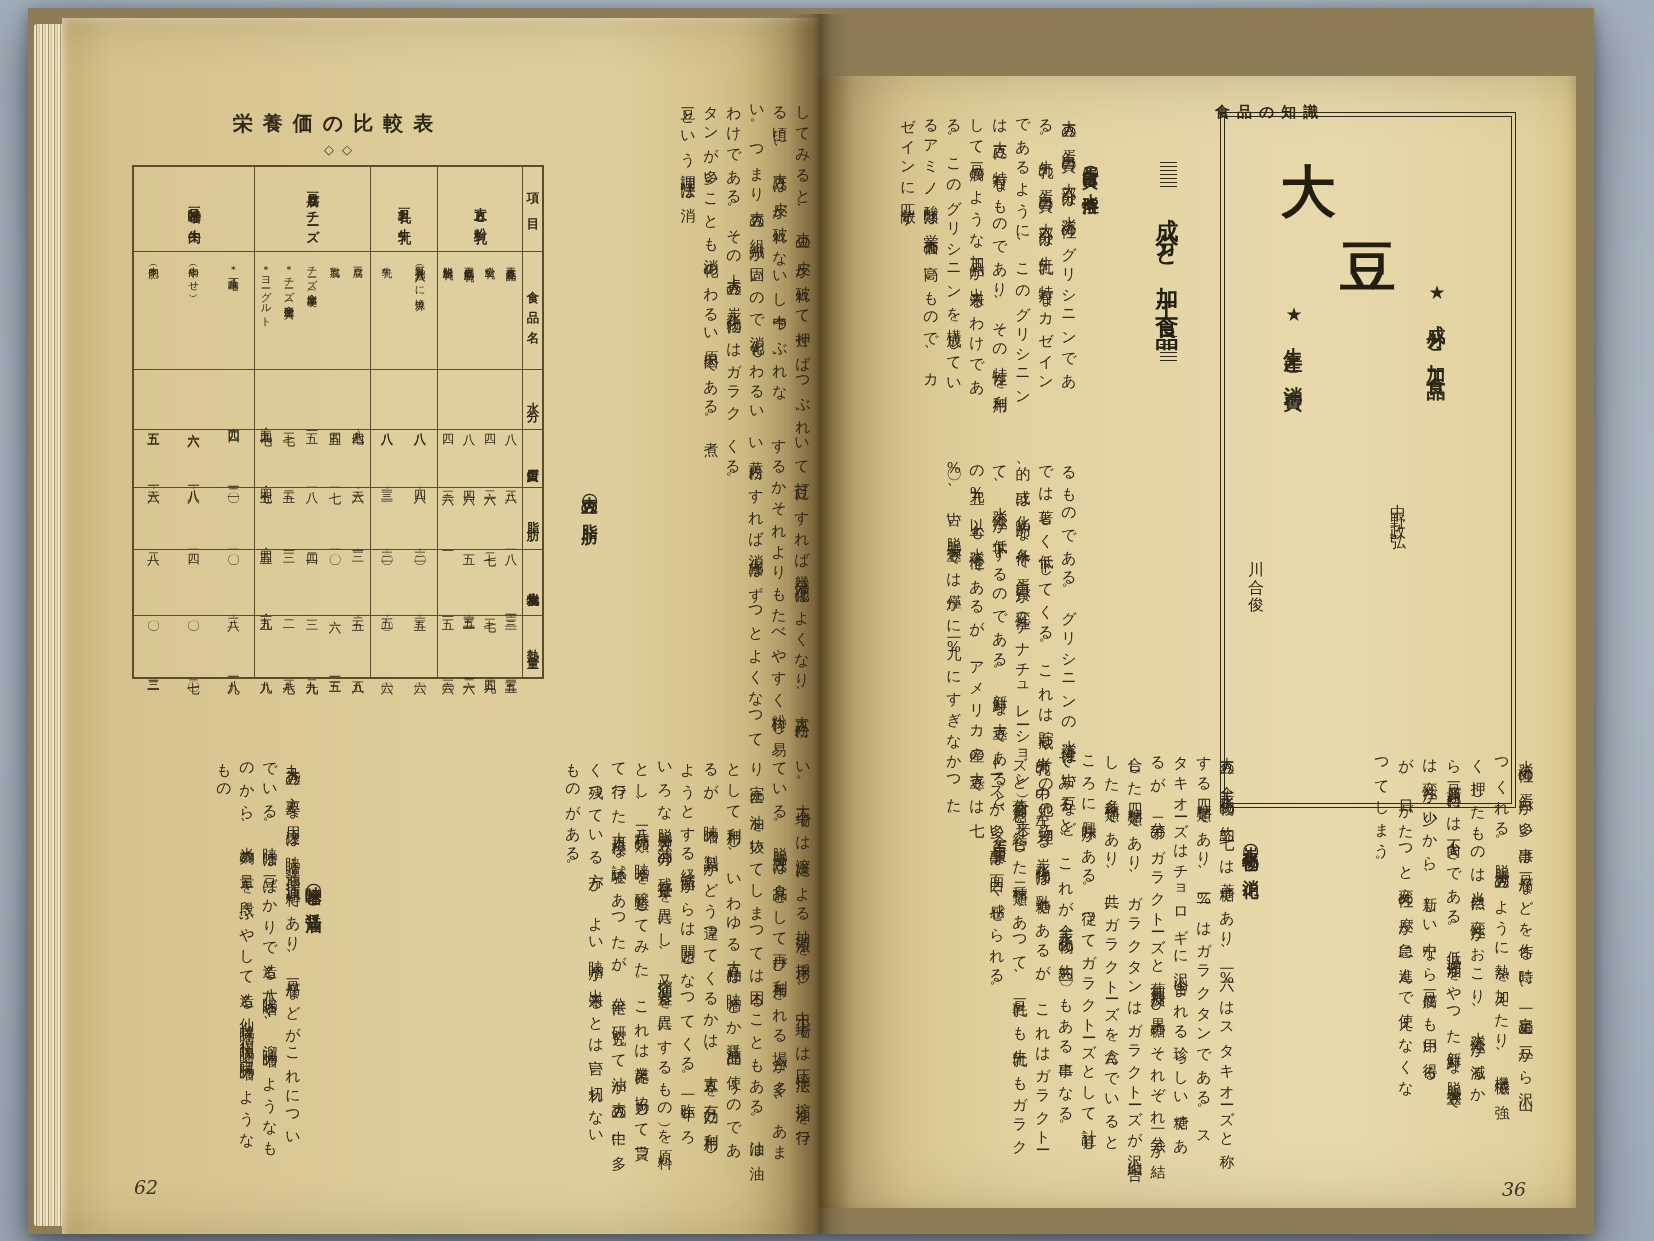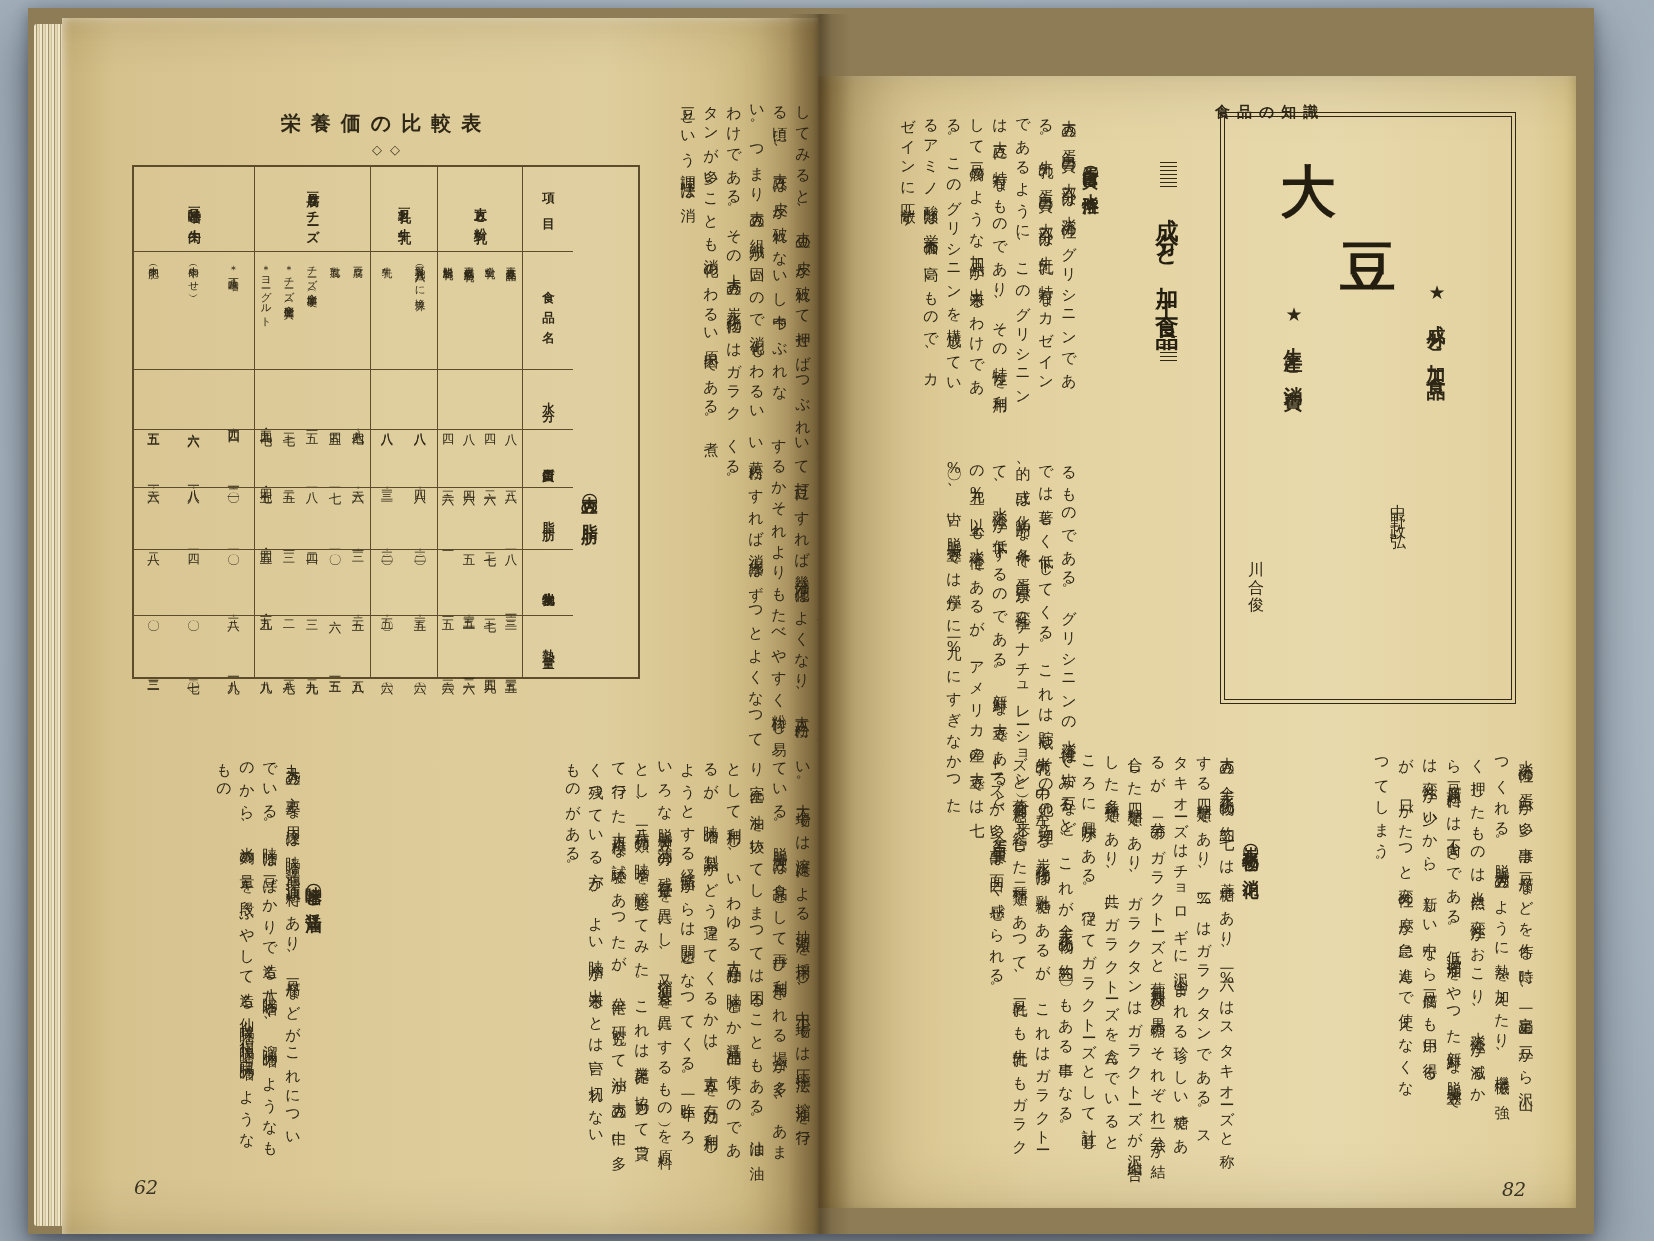--- a/index.html
+++ b/index.html
@@ -37,21 +37,21 @@
     background:linear-gradient(to right,rgba(40,25,5,0) 0%,rgba(40,25,5,.22) 40%,rgba(30,18,4,.42) 52%,rgba(40,25,5,.15) 70%,rgba(40,25,5,0) 100%);}
   .page *{position:absolute;}
   
   .v{writing-mode:vertical-rl;text-orientation:upright;}
   .vtext{writing-mode:vertical-rl;text-orientation:upright;
     font-family:"DejaVu Serif",serif;font-size:15px;line-height:23px;letter-spacing:4px;color:var(--ink);}
   .vtext div{position:static;}
   .vhead{writing-mode:vertical-rl;text-orientation:upright;
     font-family:"DejaVu Sans",sans-serif;font-weight:bold;color:var(--ink);}
   
-  .nvt{left:70px;top:92px;width:508px;}
+  .nvt{left:70px;top:92px;width:412px;}
   .nvt *{position:static;}
   .nvt-title{display:block;text-align:center;font-family:"DejaVu Sans",sans-serif;font-weight:bold;font-size:20px;letter-spacing:10px;color:var(--ink);}
   .nvt-sub{display:flex;align-items:center;justify-content:center;gap:8px;margin-top:5px;}
   .nvt-sub .dmark{font-size:13px;color:var(--ink-soft);}
   .nvt-sub .slines{font-size:12.5px;line-height:17px;color:var(--ink-soft);letter-spacing:1px;}
   .nvt-grid{display:flex;margin-top:8px;border:2px solid var(--line);background:rgba(255,250,230,.06);}
   .grp{display:flex;flex-direction:column;border-right:1px solid var(--line);}
   .g-head{height:84px;display:flex;align-items:center;justify-content:center;}
   .g-head .v{font-family:"DejaVu Sans",sans-serif;font-weight:bold;font-size:13px;letter-spacing:2px;}
   .g-names{display:flex;height:118px;border-top:1px solid var(--line);}
@@ -60,21 +60,21 @@
   .cname .v{font-size:10.5px;line-height:12px;letter-spacing:1px;}
   .cval{display:flex;justify-content:center;align-items:flex-end;padding-bottom:4px;}
   .cval .v{font-size:12.5px;line-height:13px;letter-spacing:1px;}
   .items{display:flex;flex-direction:column;width:50px;}
   .icell{display:flex;align-items:center;justify-content:center;}
   .icell .v{font-family:"DejaVu Sans",sans-serif;font-weight:bold;font-size:12.5px;}
   .nvt-note{display:flex;gap:16px;margin-top:8px;padding-left:34px;align-items:flex-start;}
   .nvt-note .nlab{font-family:"DejaVu Sans",sans-serif;font-weight:bold;font-size:13px;letter-spacing:10px;white-space:nowrap;}
   .nvt-note .ntxt{font-size:10.5px;line-height:15px;color:var(--ink-soft);}
   
-  .titlebox{left:402px;top:36px;width:296px;height:592px;border:1.5px solid var(--ink);}
+  .titlebox{left:402px;top:36px;width:296px;height:696px;border:1.5px solid var(--ink);}
   .titlebox .inner{position:absolute;left:3px;top:3px;right:3px;bottom:3px;border:1px solid var(--ink);}
   .kicker-row{left:-6px;right:-6px;top:-10px;display:flex;align-items:center;gap:8px;}
   .kicker-row .kline{flex:1;height:5px;border-top:1px solid var(--ink);border-bottom:1px solid var(--ink);}
   .kicker-row .ktext{position:static;font-family:"DejaVu Sans",sans-serif;font-weight:bold;font-size:15px;letter-spacing:7px;white-space:nowrap;}
   .big-title{left:0;right:0;top:42px;text-align:center;font-family:"DejaVu Serif",serif;font-weight:bold;font-size:56px;color:#241e10;}
   .big-title span{position:static;letter-spacing:120px;margin-right:-120px;}
   .byline-label{font-size:19px;letter-spacing:6px;}
   .byline-author{writing-mode:vertical-rl;text-orientation:upright;font-size:16px;color:var(--ink);}
   
   .headline{display:flex;flex-direction:column;align-items:center;gap:12px;}
@@ -485,16 +485,16 @@
   <div class="vtext" style="left:58px;top:379px;width:204px;height:384px;">るものである。グリシニンの水溶性は古い豆などでは著しく低下してくる。これは貯蔵やその他の物理的、或は化学的な条件で蛋白質が変性（デナチュレーション）を来して、水溶性が低下するのである。新鮮な大豆であると、全蛋白質の九五%以上も水溶性であるが、アメリカ産の大豆では七〇%、古い脱脂大豆では僅かに一九%にすぎなかつた。</div>
 
   <div class="vtext" style="left:470px;top:672px;width:250px;height:360px;line-height:24px;">水溶性の蛋白が多い事は豆腐などを作る時に、一定量の豆から沢山つくれる。脱脂大豆のように熱を加えたり、機械で強く押したものは当然に変性がおこり、水溶性が減るから豆腐原料には不向きである。低温搾油をやつた新鮮な脱脂大豆では変性が少いから、新しい中なら豆腐にも用い得るが、日がたつと変性の度が急に進んで使えなくなつてしまう。</div>
 
   <div class="vhead" style="left:421px;top:754px;font-size:16.5px;letter-spacing:3px;">〇炭水化物と消化</div>
   <div class="vtext" style="left:30px;top:669px;width:390px;height:415px;">
     <div>大豆の全炭水化物の約二七%は蔗糖であり、一六%はスタキオーズと称する四糖類であり、二一%はガラクタンである。スタキオーズはチョロギに沢山含まれる珍らしい糖であるが、二分子のガラクトーズと葡萄糖及び果糖のそれぞれ一分子が結合した四糖類であり、ガラクタンはガラクトーズが沢山結合した多種類であり、共にガラクトーズを含んでいるところに興味がある。従つてガラクトーズとして計算してみると、これが全炭水化物の約三〇%もある事になる。</div>
     <div>牛乳の中の主なる炭水化物は乳糖であるが、これはガラクトーズと葡萄糖と結合した二種類であつて、豆乳にも牛乳にもガラクトーズが多い事は面白く感ぜられる。</div>
   </div>
 
-  <div class="pagenum" style="left:684px;top:1102px;">82</div>
+  <div class="pagenum" style="left:684px;top:1102px;">36</div>
 </div>
 
 <div class="abs spine noint"></div>
 
 </body></html>

